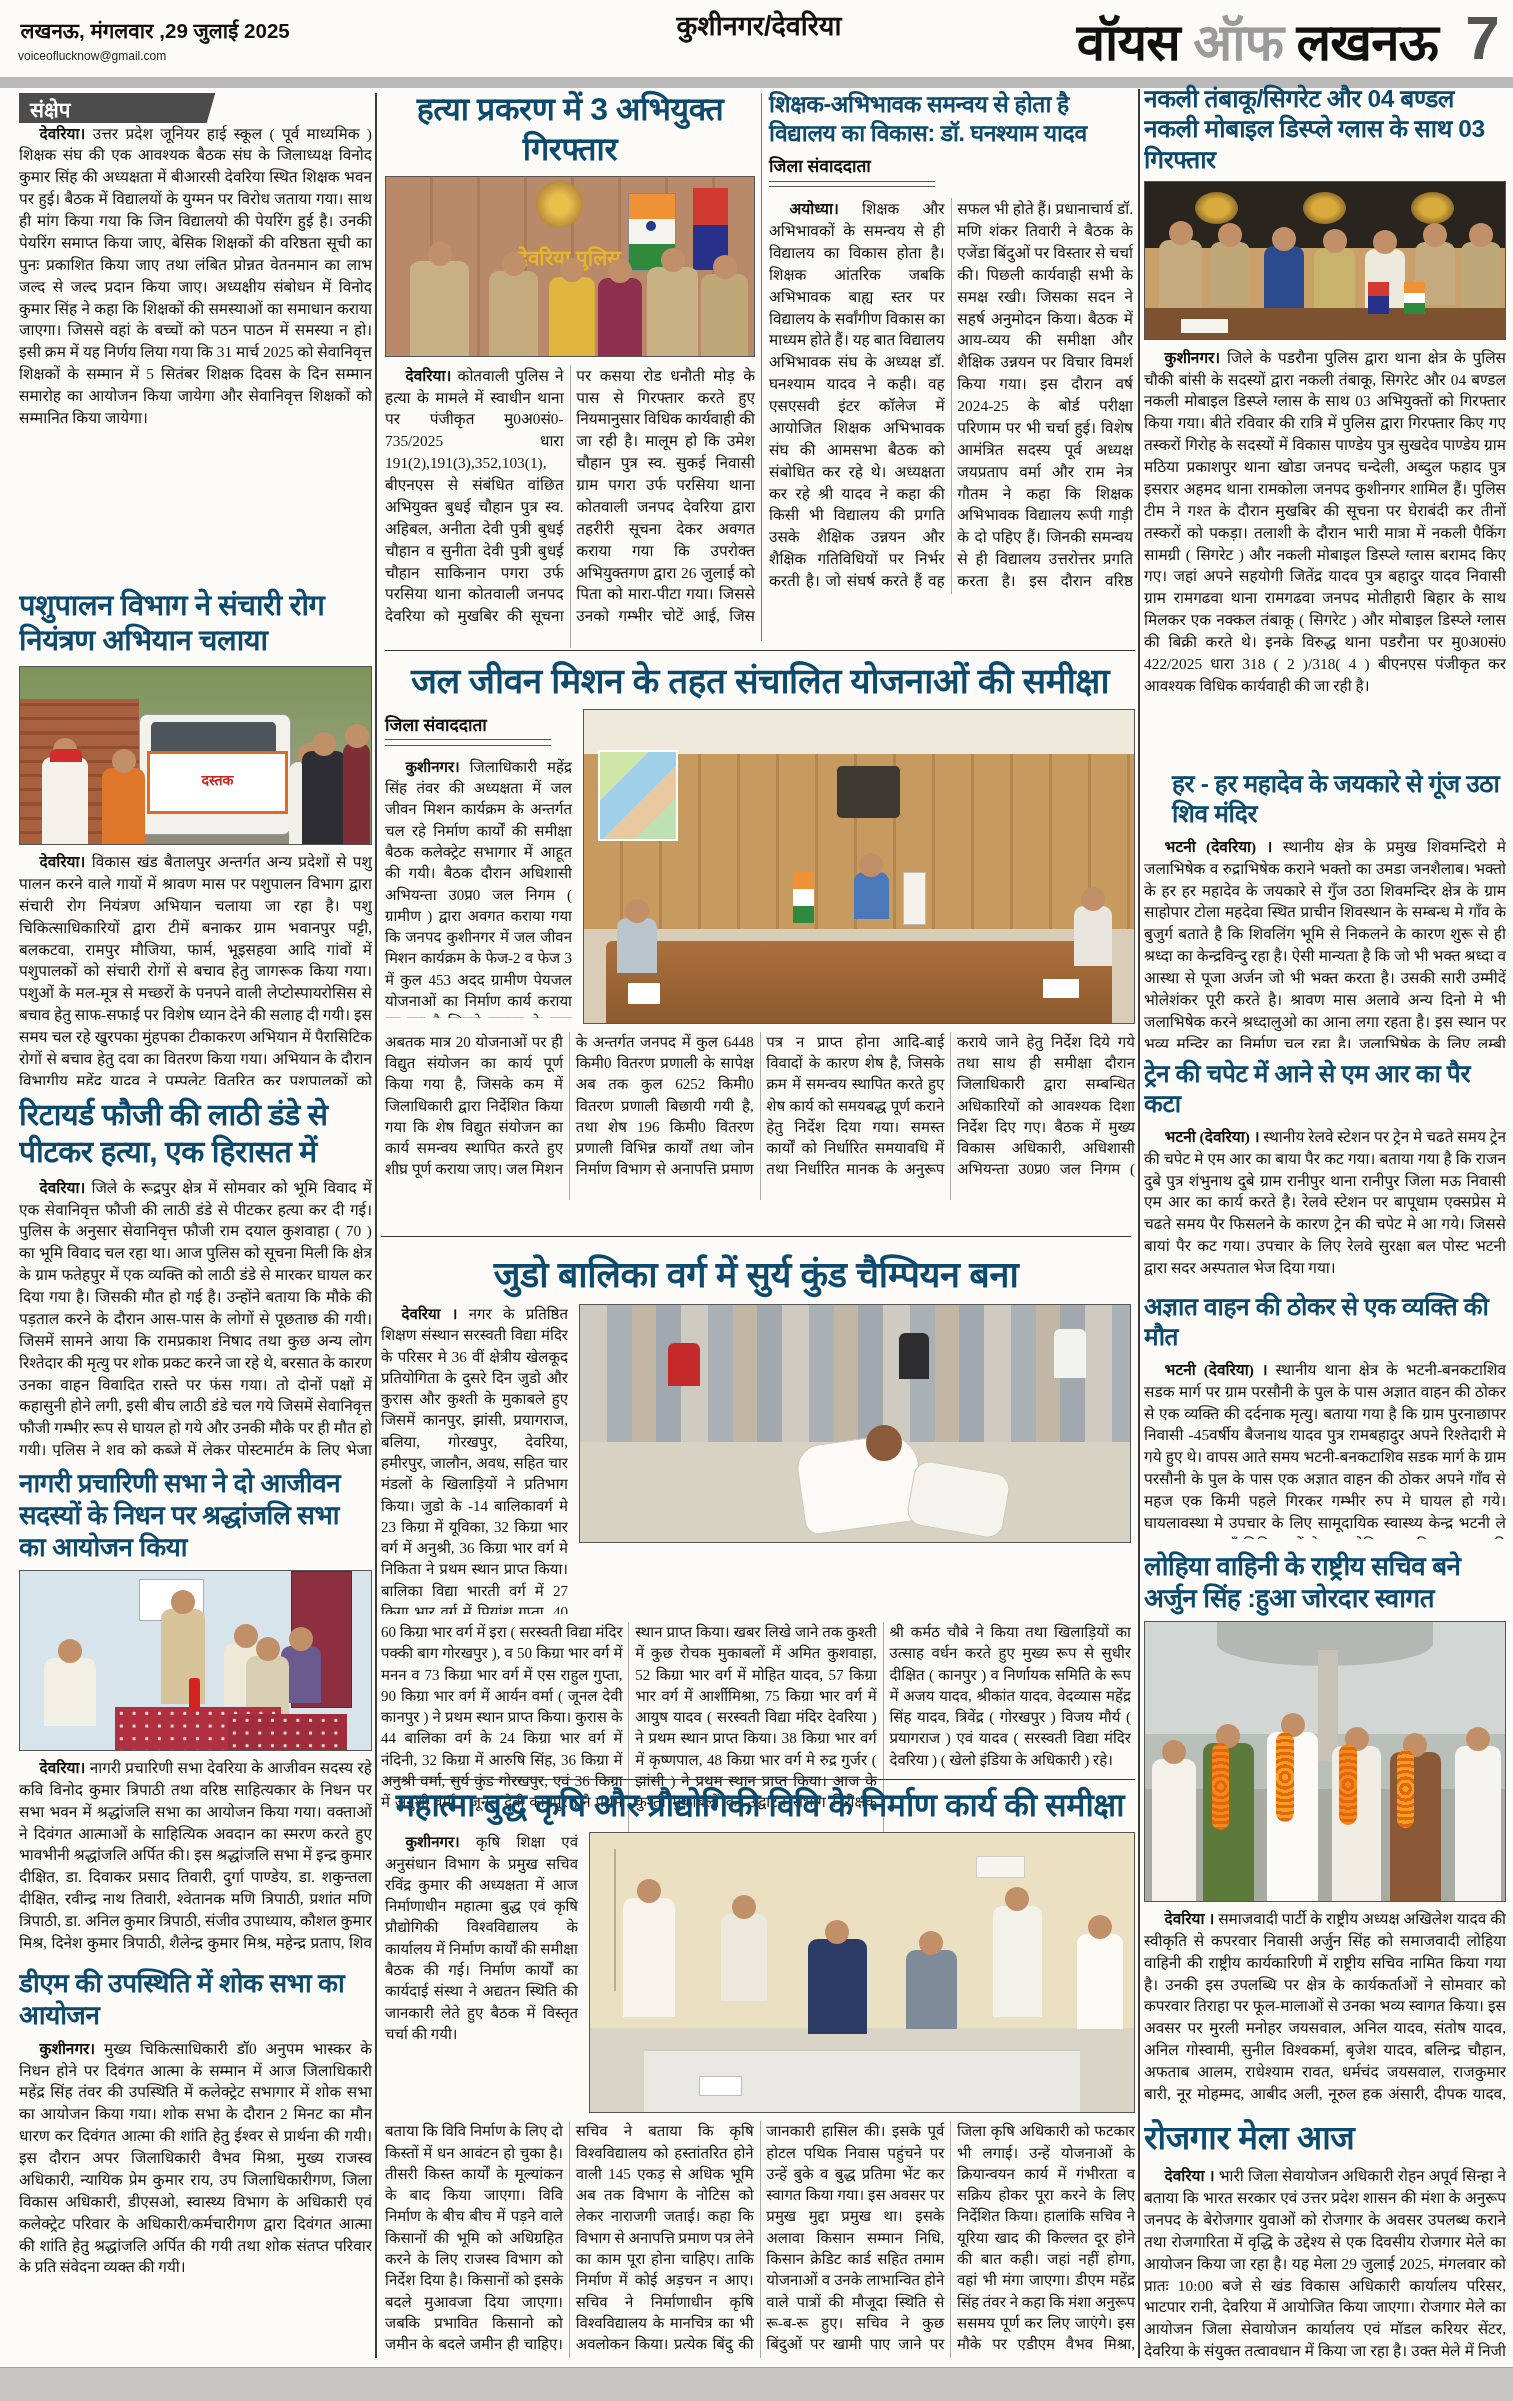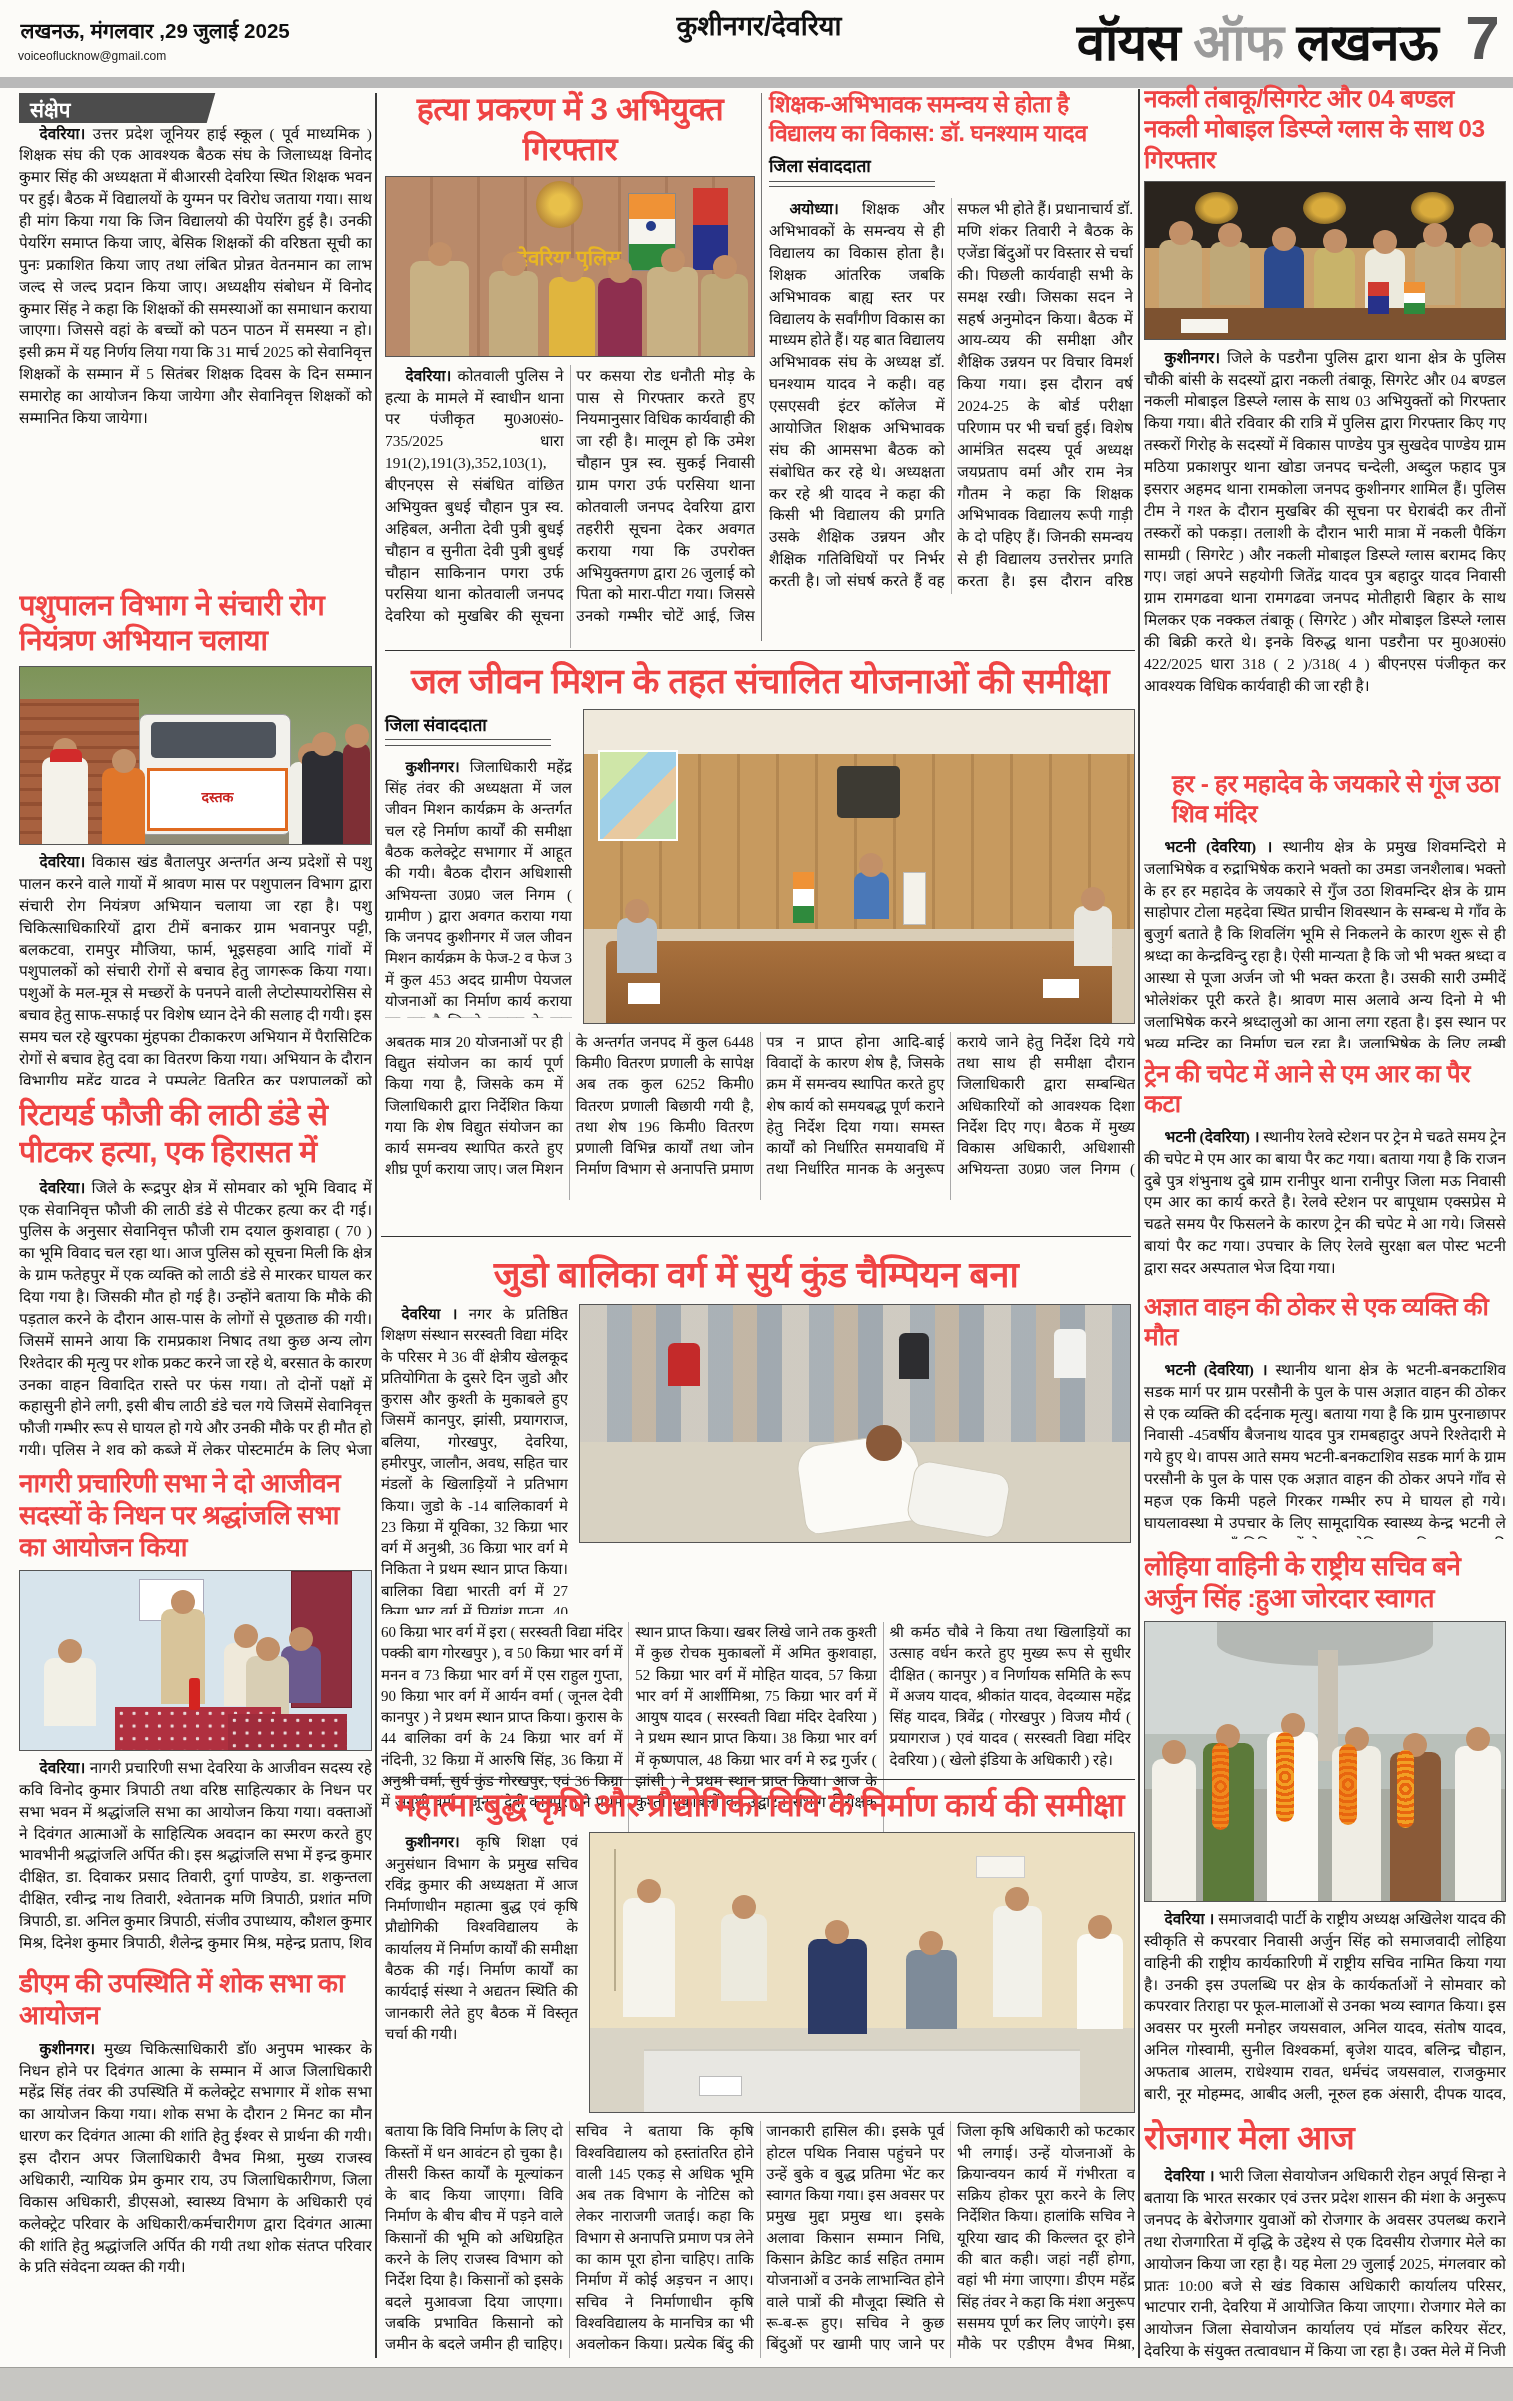--- a/index.html
+++ b/index.html
@@ -15,21 +15,21 @@
   .masthead{position:absolute;right:76px;top:4.7px;font-size:51px;font-weight:900;letter-spacing:-0.8px;
             font-family:"Liberation Sans","DejaVu Sans",sans-serif;white-space:nowrap;}
   .masthead .mid{color:#9b9b9b;}
   .pageno{position:absolute;right:14.2px;top:1.6px;font-size:62px;font-weight:900;color:#555;
             font-family:"Liberation Sans","DejaVu Sans",sans-serif;}
   .bar1{position:absolute;left:0;top:77px;width:1514px;height:11px;background:#b9b9b9;}
   .footbar{position:absolute;left:0;top:2367px;width:1514px;height:34px;background:#c7c6c2;border-top:1.6px solid #9f9e9a;}
   
   .vline{position:absolute;width:1.6px;background:#3a3a3a;}
   .art{margin:0 0 11px 0;}
-  .hl{font-family:"Liberation Sans","DejaVu Sans",sans-serif;font-weight:900;color:#ef4444;
+  .hl{font-family:"Liberation Sans","DejaVu Sans",sans-serif;font-weight:900;color:#0c4a6e;
       line-height:1.24;margin:0 0 6.3px 0;letter-spacing:-0.4px;}
   .body{font-size:15.4px;line-height:1.42;text-align:justify;margin:0;overflow:hidden;text-indent:20.6px;}
   .dl{font-weight:bold;}
   .byline{font-family:"Liberation Sans","DejaVu Sans",sans-serif;font-weight:bold;font-size:17.4px;margin:3.2px 0 3.2px 0;}
   .byrule{width:166px;height:4.7px;border-top:1.6px solid #555;border-bottom:1.6px solid #555;margin:1.6px 0 11px 0;}
   .cols{column-gap:12.7px;column-rule:0.8px solid #a9a9a9;column-fill:auto;overflow:hidden;
         font-size:15.4px;line-height:1.42;text-align:justify;}
   .cols p{margin:0;text-indent:20.6px;}
   .photo{position:relative;overflow:hidden;border:0.8px solid #555;background:#cabd9f;}
   .pf{position:absolute;}
@@ -64,21 +64,21 @@
       <div class="brieflabel">संक्षेप</div>
       <p class="body" style="height:454px;"><b class="dl">देवरिया। </b><span>उत्तर प्रदेश जूनियर हाई स्कूल ( पूर्व माध्यमिक ) शिक्षक संघ की एक आवश्यक बैठक संघ के जिलाध्यक्ष विनोद कुमार सिंह की अध्यक्षता में बीआरसी देवरिया स्थित शिक्षक भवन पर हुई। बैठक में विद्यालयों के युग्मन पर विरोध जताया गया। साथ ही मांग किया गया कि जिन विद्यालयो की पेयरिंग हुई है। उनकी पेयरिंग समाप्त किया जाए, बेसिक शिक्षकों की वरिष्ठता सूची का पुनः प्रकाशित किया जाए तथा लंबित प्रोन्नत वेतनमान का लाभ जल्द से जल्द प्रदान किया जाए। अध्यक्षीय संबोधन में विनोद कुमार सिंह ने कहा कि शिक्षकों की समस्याओं का समाधान कराया जाएगा। जिससे वहां के बच्चों को पठन पाठन में समस्या न हो। इसी क्रम में यह निर्णय लिया गया कि 31 मार्च 2025 को सेवानिवृत्त शिक्षकों के सम्मान में 5 सितंबर शिक्षक दिवस के दिन सम्मान समारोह का आयोजन किया जायेगा और सेवानिवृत्त शिक्षकों को सम्मानित किया जायेगा।</span></p>
     </div>
 
     <div class="art">
       <h2 class="hl" style="font-size:29px;">पशुपालन विभाग ने संचारी रोग नियंत्रण अभियान चलाया</h2>
       <div class="photo" style="height:177px;background:linear-gradient(180deg,#7d9458 0%,#8f9d74 45%,#9d9a86 70%,#8e8a76 100%);">
         <div class="pf" style="left:0;top:32px;width:119px;height:146px;background:repeating-linear-gradient(0deg,#a8613f 0 11px,#934f31 11px 14.2px);"></div>
         <div class="pf" style="left:119px;top:47px;width:150px;height:119px;background:#f2f1ec;border-radius:8px;border:0.8px solid #999;"></div>
         <div class="pf" style="left:131px;top:55px;width:125px;height:36px;background:#4e545c;border-radius:4.7px;"></div>
-        <div class="pf" style="left:127px;top:101px;width:135px;height:57px;background:#fff;border:3.2px solid #e06a20;font-size:14.2px;font-weight:bold;color:#c8231f;text-align:center;line-height:52px;"><span>दस्तक</span></div>
+        <div class="pf" style="left:127px;top:84px;width:135px;height:57px;background:#fff;border:3.2px solid #e06a20;font-size:14.2px;font-weight:bold;color:#c8231f;text-align:center;line-height:52px;"><span>दस्तक</span></div>
         <div class="person" style="left:22px;bottom:0;width:46px;height:87px;background:#f4f2ea;"></div>
         <div class="pf" style="left:30px;bottom:82px;width:32px;height:12.7px;background:#d22b2b;border-radius:6.3px 6.3px 0 0;"></div>
         <div class="person" style="left:82px;bottom:0;width:43px;height:76px;background:#e0762a;"></div>
         <div class="person" style="left:269px;bottom:0;width:41px;height:82px;background:#f0efe8;"></div>
         <div class="person" style="left:282px;bottom:0;width:44px;height:93px;background:#2d2d33;"></div>
         <div class="person" style="left:323px;bottom:0;width:27px;height:101px;background:#7e2f35;"></div>
       </div>
       <p class="body" style="height:234px;margin-top:6.3px;"><b class="dl">देवरिया। </b><span>विकास खंड बैतालपुर अन्तर्गत अन्य प्रदेशों से पशु पालन करने वाले गायों में श्रावण मास पर पशुपालन विभाग द्वारा संचारी रोग नियंत्रण अभियान चलाया जा रहा है। पशु चिकित्साधिकारियों द्वारा टीमें बनाकर ग्राम भवानपुर पट्टी, बलकटवा, रामपुर मौजिया, फार्म, भूइसहवा आदि गांवों में पशुपालकों को संचारी रोगों से बचाव हेतु जागरूक किया गया। पशुओं के मल-मूत्र से मच्छरों के पनपने वाली लेप्टोस्पायरोसिस से बचाव हेतु साफ-सफाई पर विशेष ध्यान देने की सलाह दी गयी। इस समय चल रहे खुरपका मुंहपका टीकाकरण अभियान में पैरासिटिक रोगों से बचाव हेतु दवा का वितरण किया गया। अभियान के दौरान विभागीय महेंद्र यादव ने पम्पलेट वितरित कर पशुपालकों को जागरूक किया।</span></p>
     </div>
 

